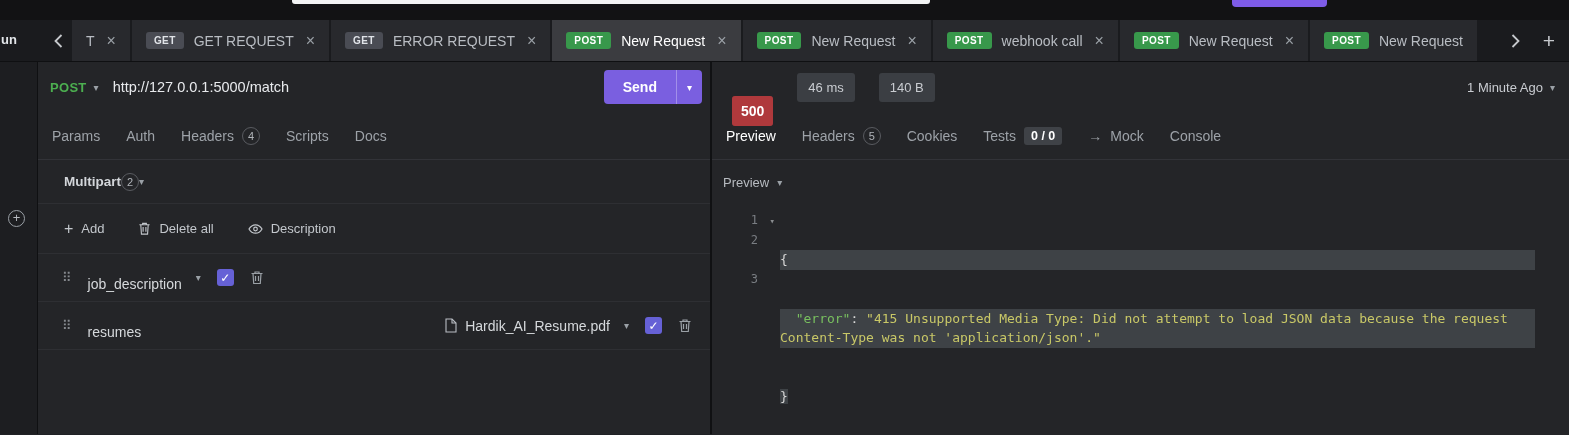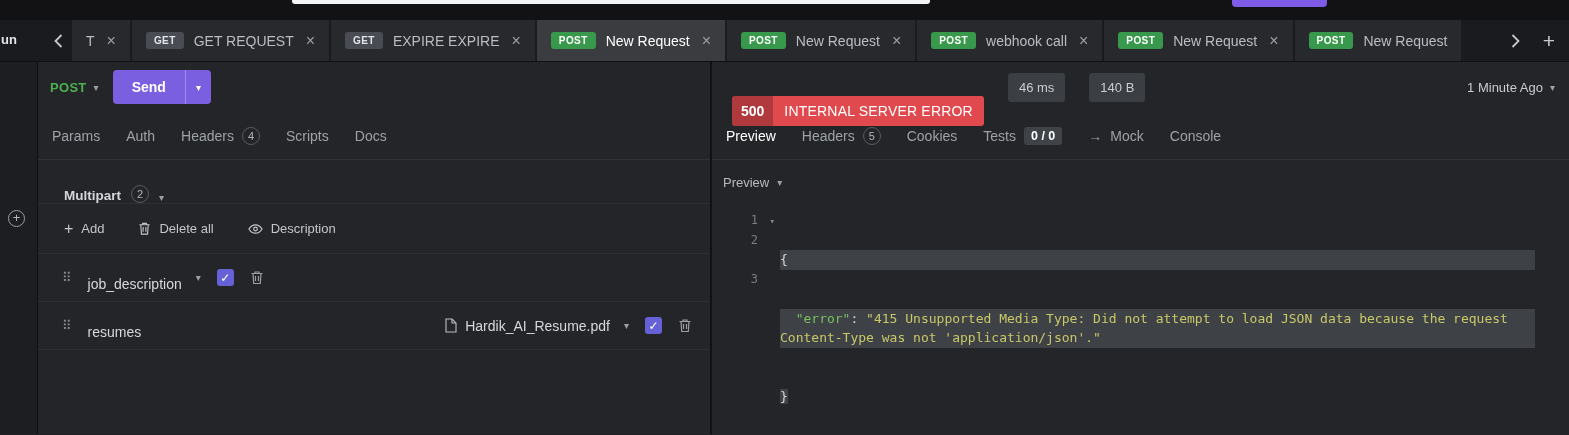--- a/index.html
+++ b/index.html
@@ -48,21 +48,21 @@
   .seg-tabs { height:48px; display:flex; align-items:center; gap:26px; padding:0 14px; border-bottom:1px solid #323338; color:#9da2a8; font-size:14px; flex:0 0 auto; }
   .seg-tab { cursor:pointer; display:flex; align-items:center; gap:8px; }
   .seg-tab.on { color:#ffffff; }
   .seg-pill { border:1px solid #595b60; background:#2d2e32; border-radius:15px; padding:6px 13px; color:#fff; }
   .count-circle { width:18px; height:18px; border:1px solid #595b60; border-radius:50%; display:flex; align-items:center; justify-content:center; font-size:11px; color:#b0b4b9; flex:0 0 auto; }
   .green-dot { width:8px; height:8px; border-radius:50%; background:#3ecf6e; }
   .tests-badge { background:#3f4247; color:#fff; font-weight:bold; padding:2px 7px; border-radius:3px; font-size:12.5px; }
   .arrow { color:#9da2a8; }
 
   
-  .multipart-row { height:44px; display:flex; align-items:flex-end; gap:10px; padding:0 26px; border-bottom:1px solid #2e2f33; flex:0 0 auto; }
+  .multipart-row { height:44px; display:flex; align-items:center; padding:0 26px; border-bottom:1px solid #2e2f33; flex:0 0 auto; }
   .multipart-label { color:#d3d6da; font-size:13.5px; font-weight:bold; }
   .toolbar { height:50px; display:flex; align-items:center; gap:34px; padding:0 26px; border-bottom:1px solid #2e2f33; color:#c3c7cc; font-size:13px; flex:0 0 auto; }
   .tool { display:flex; align-items:center; gap:8px; cursor:pointer; }
   .tool .plus-glyph { font-size:16px; line-height:1; }
   .tool svg, .row-trash svg { display:block; }
 
   
   .field-row { height:48px; display:flex; align-items:center; padding:0 18px 0 24px; border-bottom:1px solid #2e2f33; font-size:14px; flex:0 0 auto; }
   .drag { color:#85898e; font-size:13px; margin-right:16px; cursor:grab; }
   .fkey { color:#d6d9dc; cursor:text;margin-top:12px; }
@@ -116,21 +116,21 @@
         <span class="tab-label">T</span>
         <span class="tab-close">×</span>
       </div>
       <div class="tab">
         <span class="pill get">GET</span>
         <span class="tab-label">GET REQUEST</span>
         <span class="tab-close">×</span>
       </div>
       <div class="tab">
         <span class="pill get">GET</span>
-        <span class="tab-label">EXPIRE EXPIRE</span>
+        <span class="tab-label">ERROR REQUEST</span>
         <span class="tab-close">×</span>
       </div>
       <div class="tab active">
         <span class="pill post">POST</span>
         <span class="tab-label">New Request</span>
         <span class="tab-close">×</span>
       </div>
       <div class="tab">
         <span class="pill post">POST</span>
         <span class="tab-label">New Request</span>
@@ -165,20 +165,21 @@
       <div class="rail-plus">+</div>
     </div>
 
     <div class="panel req">
 
       <div class="url-row">
         <div class="method-select">
           <span class="method-label">POST</span>
           <span class="caret">▾</span>
         </div>
+        <div class="url">http://127.0.0.1:5000/match</div>
         <div class="send-btn">
           <span class="send-main">Send</span>
           <span class="send-caret">▾</span>
         </div>
       </div>
 
       <div class="seg-tabs">
         <span class="seg-tab">Params</span>
         <span class="seg-tab">Auth</span>
         <span class="seg-tab">
@@ -248,21 +249,20 @@
         </span>
       </div>
 
     </div>
 
     <div class="panel resp">
 
       <div class="status-row">
         <span class="status-badge">
           <span class="status-code">500</span>
-          <span class="status-text">INTERNAL SERVER ERROR</span>
         </span>
         <span class="meta-badge">46 ms</span>
         <span class="meta-badge">140 B</span>
         <span class="age">
           <span>1 Minute Ago</span>
           <span class="caret">▾</span>
         </span>
       </div>
 
       <div class="seg-tabs">

